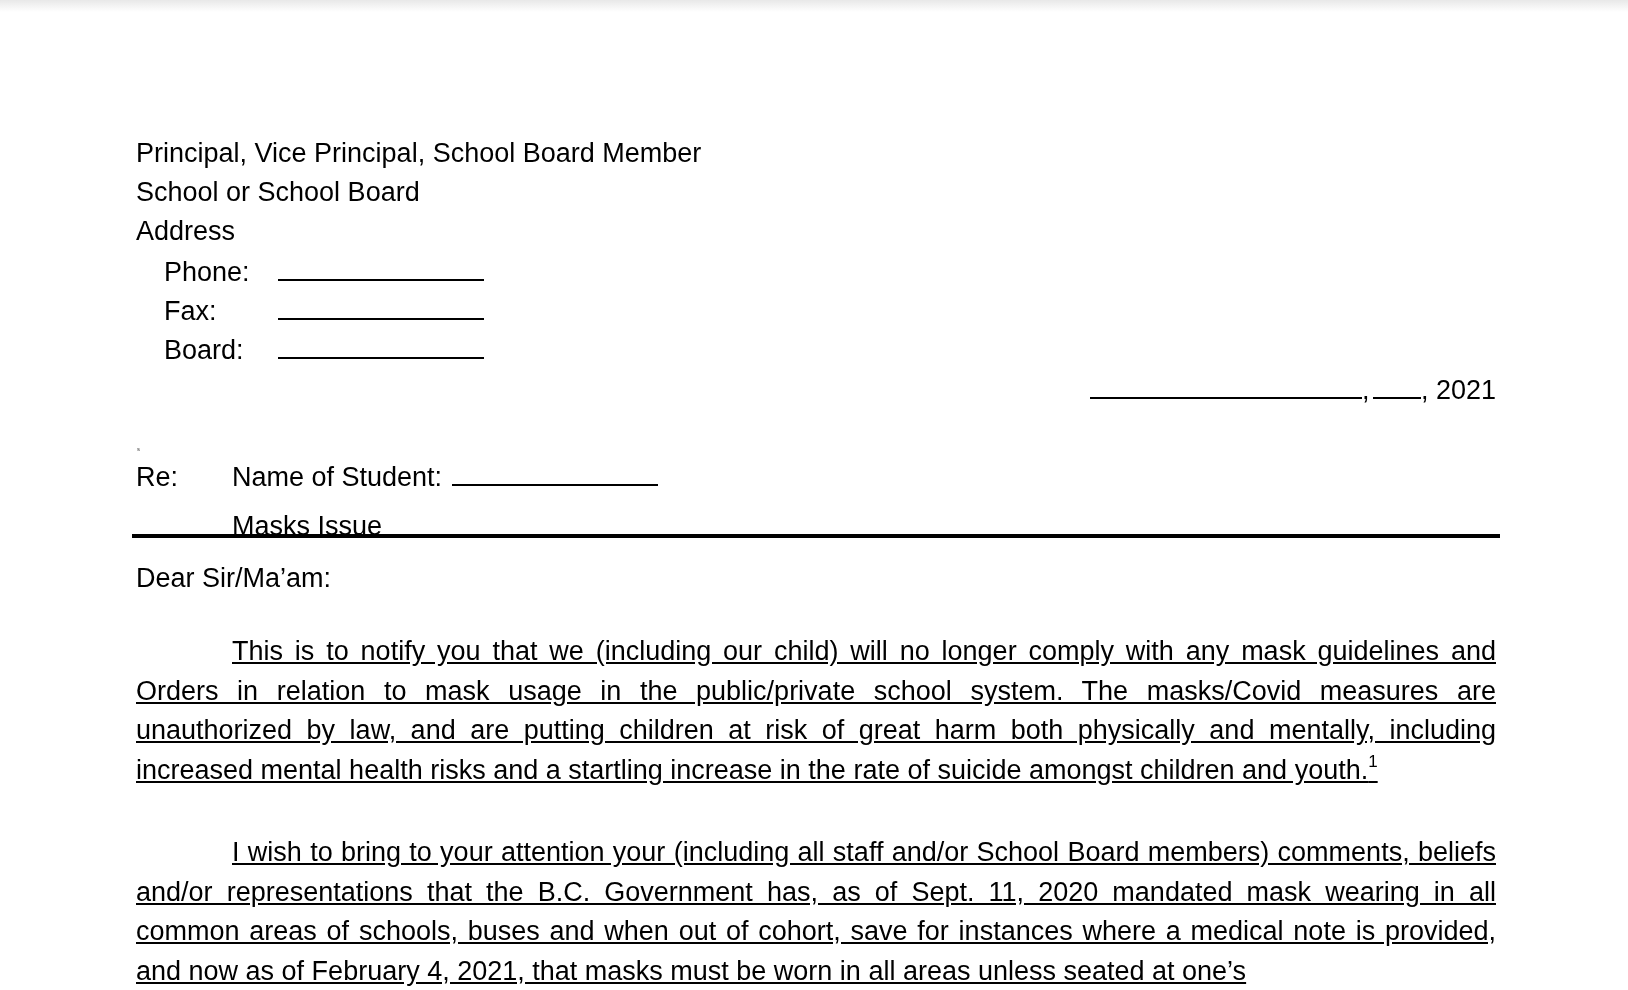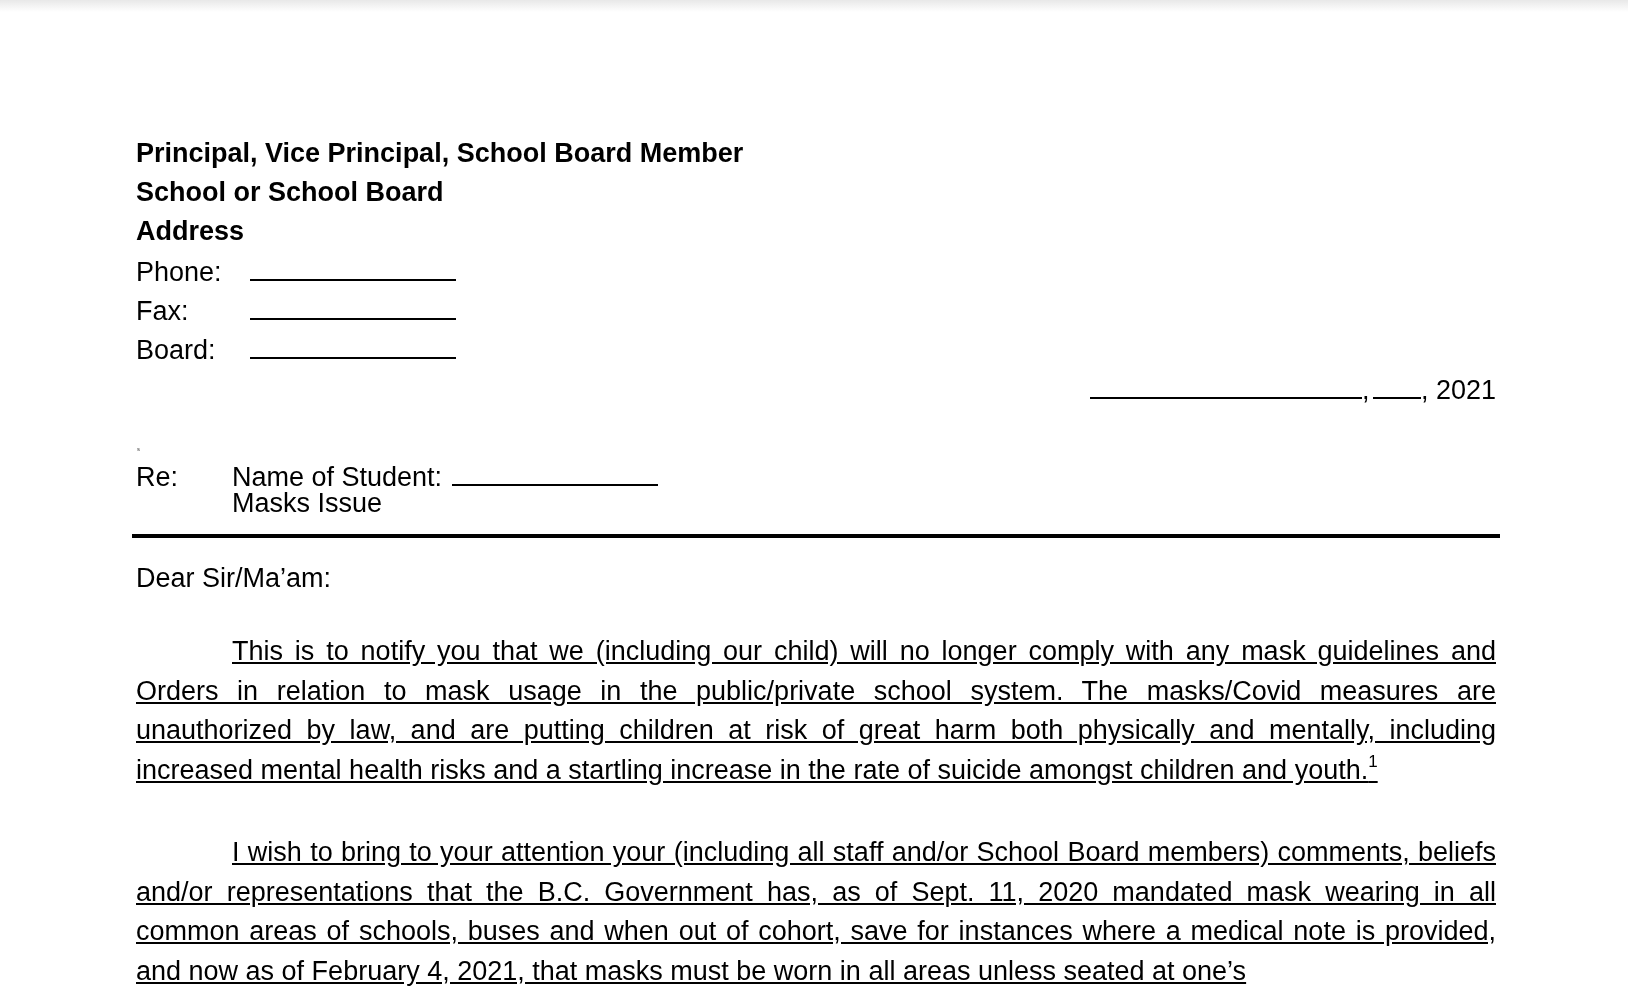--- a/index.html
+++ b/index.html
@@ -9,25 +9,25 @@
     font-family: "Liberation Sans", "DejaVu Sans", sans-serif;
     color: #000;
     position: relative;
   }
   .top-shadow {
     position: absolute; left: 0; top: 0; width: 1628px; height: 12px;
     background: linear-gradient(to bottom, #e8e8e8, rgba(255,255,255,0));
   }
   .page { position: absolute; left: 136px; top: 0; width: 1360px; }
   .line { position: absolute; left: 0; font-size: 27px; line-height: 34px; white-space: nowrap; }
-  .bold { font-weight: bold; }
+  .bold { font-weight: normal; }
   .blank {
     display: inline-block; border-bottom: 2px solid #000; height: 26px; vertical-align: baseline;
   }
-  .contact-label { display: inline-block; width: 114px; }
+  .contact-label { display: inline-block; width: 114px; margin-left: 28px; }
   .date-line { position: absolute; right: 0; top: 371px; font-size: 27px; font-weight: normal; line-height: 34px; white-space: nowrap; }
   .rule { position: absolute; left: -4px; top: 534px; width: 1368px; height: 4px; background: #000; }
   .para {
     position: absolute; left: 0; width: 1360px; font-size: 27px; line-height: 39.5px;
     text-align: justify; text-align-last: left; text-decoration: underline;
   }
   .para .indent { display: inline-block; width: 96px; }
   sup { font-size: 17px; line-height: 0; vertical-align: 12px; }
   .tiny-mark { position: absolute; left: 1px; top: 446px; font-size: 6px; color: #444; }
 </style>
@@ -57,21 +57,21 @@
     <span class="blank" style="width:48px; margin-left:-4px"></span>,
     <span>2021</span>
   </div>
 
   <div class="tiny-mark">s</div>
 
   <div class="line" style="top:458px">
     <span style="display:inline-block; width:96px">Re:</span><span>Name of Student:</span>
     <span class="blank" style="width:206px; margin-left:2px"></span>
   </div>
-  <div class="line" style="top:486px; left:96px">Masks Issue</div>
+  <div class="line" style="top:509px; left:96px">Masks Issue</div>
 
   <div class="rule"></div>
 
   <div class="line" style="top:561px">Dear Sir/Ma’am:</div>
 
   <div class="para" style="top:632px">
     <span class="indent"></span><span>This is to notify you that we (including our child) will no longer comply with any mask guidelines and Orders in relation to mask usage in the public/private school system. The masks/Covid measures are unauthorized by law, and are putting children at risk of great harm both physically and mentally, including increased mental health risks and a startling increase in the rate of suicide amongst children and youth.</span><sup>1</sup>
   </div>
 
   <div class="para" style="top:833px">

